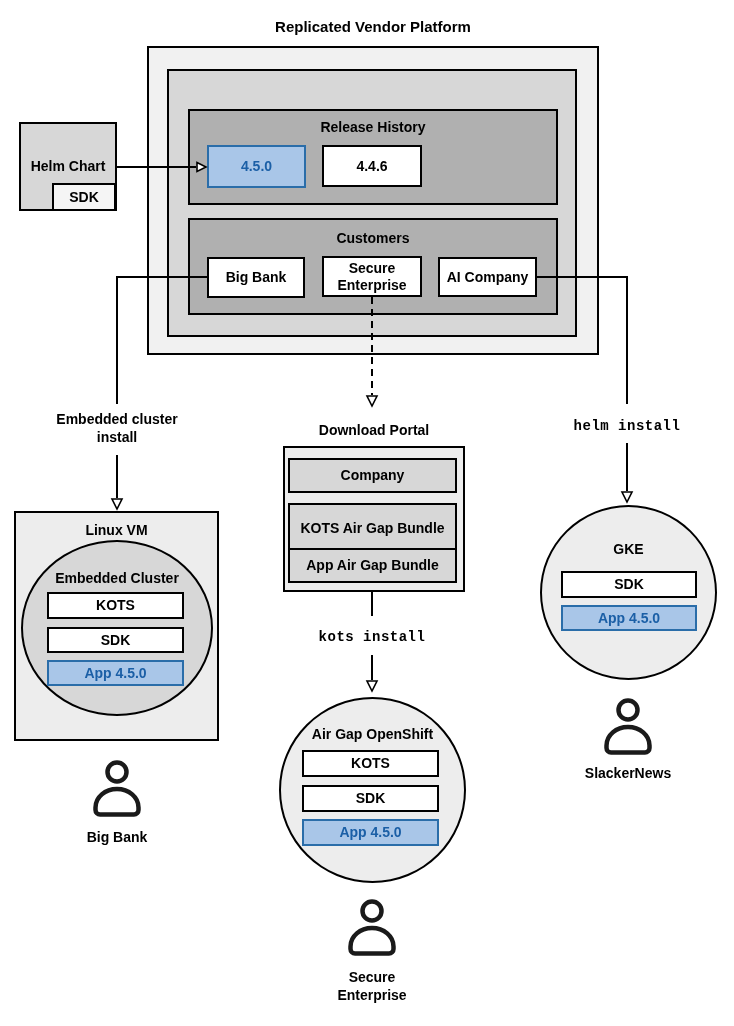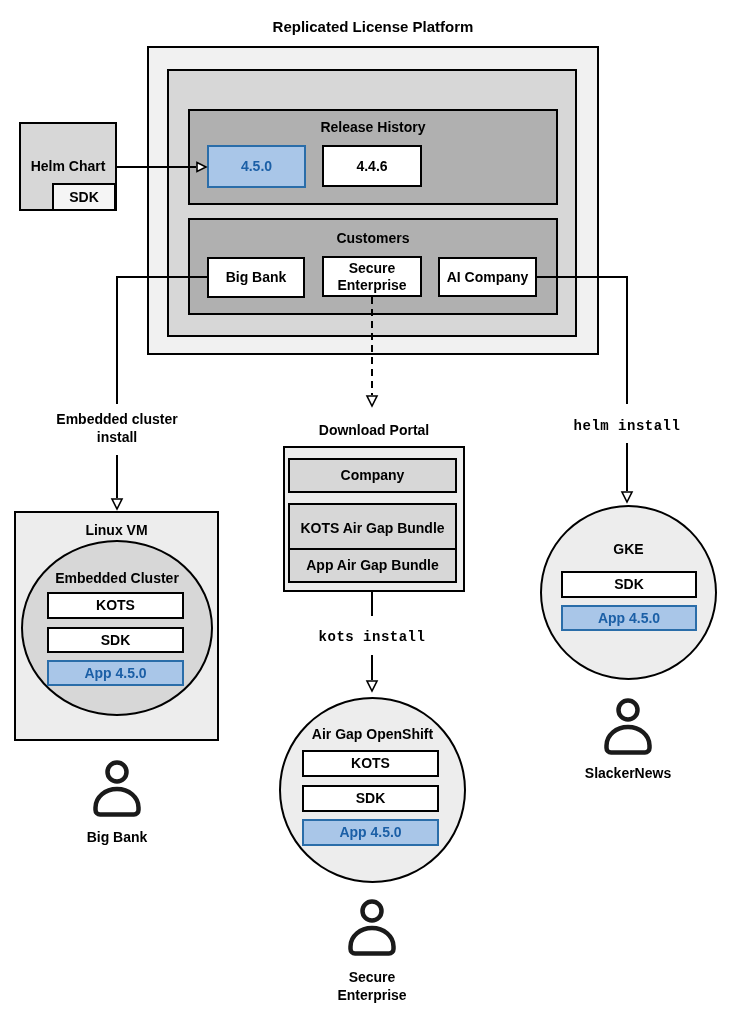--- a/index.html
+++ b/index.html
@@ -22,21 +22,21 @@
   .circle{border-radius:50%;}
   svg.overlay{position:absolute;left:0;top:0;pointer-events:none;z-index:20;}
   .person{stroke:#1a1a1a;fill:none;stroke-width:4.5;}
   .z5{z-index:5;}
 </style>
 </head>
 <body>
 
 <div class="canvas">
 
-  <div class="abs lbl nowrap" style="left:147px;top:18px;width:452px;font-size:15px;">Replicated License Platform</div>
+  <div class="abs lbl nowrap" style="left:147px;top:18px;width:452px;font-size:15px;">Replicated Vendor Platform</div>
 
   <div class="abs box fill-outer" style="left:147px;top:46px;width:452px;height:309px;"></div>
 
   <div class="abs box fill-mid" style="left:167px;top:69px;width:410px;height:268px;"></div>
 
   <div class="abs box fill-dark" style="left:188px;top:109px;width:370px;height:96px;"></div>
   <div class="abs lbl nowrap" style="left:188px;top:119px;width:370px;">Release History</div>
   <div class="abs box blue z5" style="left:207px;top:145px;width:99px;height:43px;">4.5.0</div>
   <div class="abs box white z5" style="left:322px;top:145px;width:100px;height:42px;">4.4.6</div>
 

